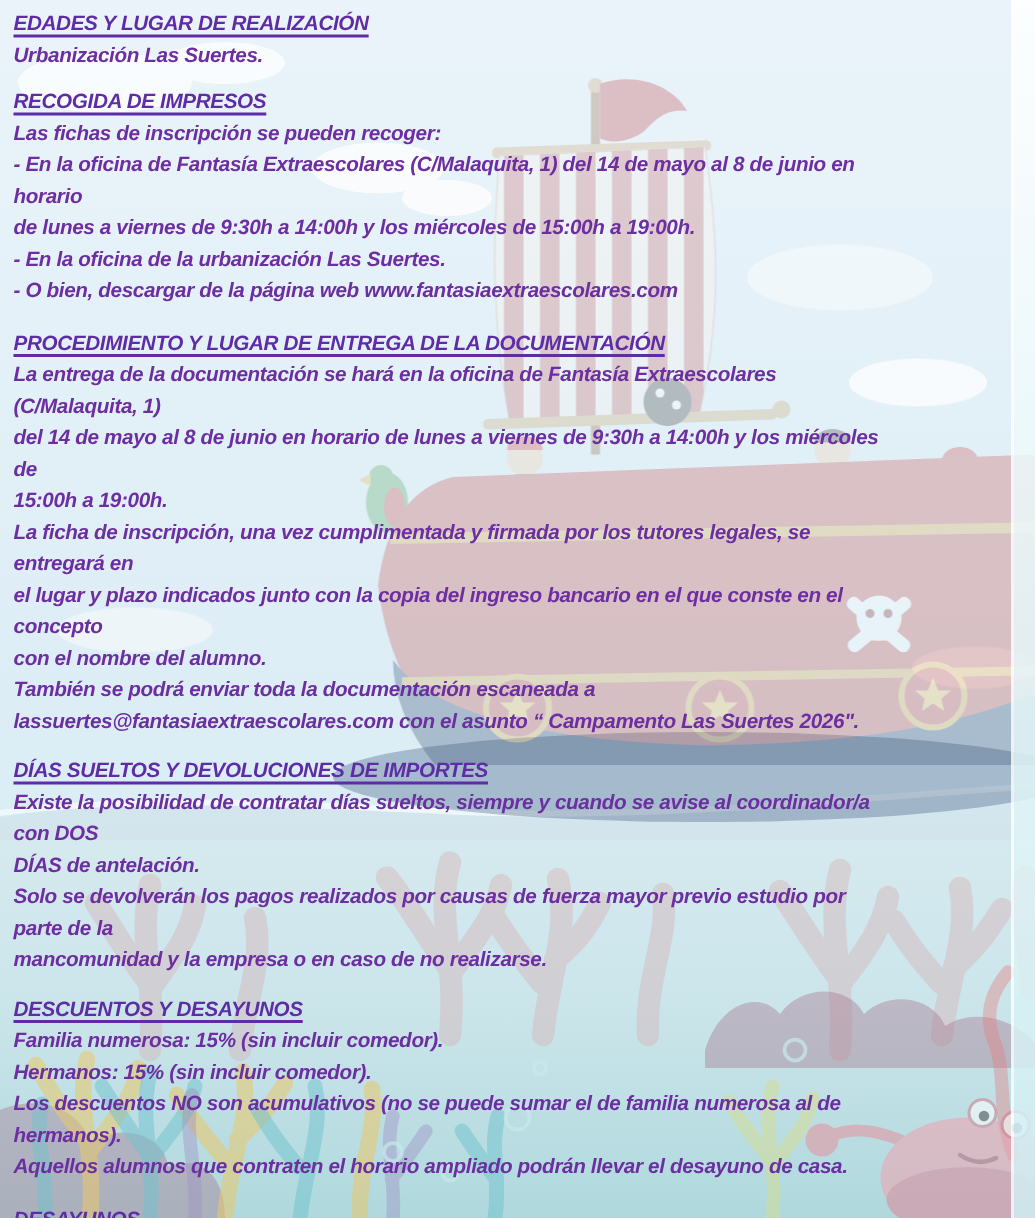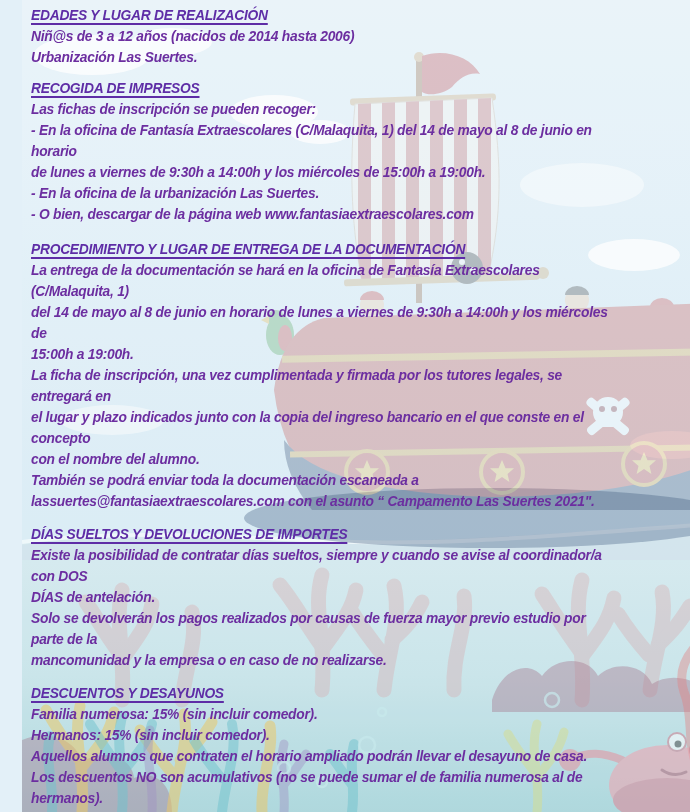--- a/index.html
+++ b/index.html
@@ -1,18 +1,18 @@
 <!DOCTYPE html>
 <html><head>
 <meta charset="utf-8">
 <style>
   html,body{margin:0;padding:0;}
   body{width:690px;height:812px;overflow:hidden;position:relative;background:#e3f0f8;
        font-family:"Liberation Sans", sans-serif;}
-  .page{position:absolute;inset:0;width:592px;height:812px;margin-left:22px;}
+  .page{position:absolute;inset:0;width:592px;height:812px;}
   .bg{position:absolute;inset:0;z-index:0;}
   .bg svg{display:block;}
   .content{position:absolute;z-index:2;top:5px;left:9px;right:2px;
            color:#6c2ea0;font-weight:bold;font-style:italic;
            font-size:13.8px;line-height:21px;letter-spacing:-0.25px;}
   section{margin:0;}
   .sec-1{margin-bottom:10px;}
   .sec-2{margin-bottom:14px;}
   .sec-3{margin-bottom:12px;}
   .sec-4{margin-bottom:12px;}
@@ -227,21 +227,20 @@
       </g>
 
       <rect x="0" y="0" width="690" height="812" fill="#ffffff" opacity="0.14"></rect>
     </svg>
   </div>
 
   <div class="content">
 
     <section class="sec-1">
       <div><span class="heading">EDADES Y LUGAR DE REALIZACIÓN</span></div>
-      <p>Niñ@s de 3 a 12 años (nacidos de 2014 hasta 2006)</p>
       <p>Urbanización Las Suertes.</p>
     </section>
 
     <section class="sec-2">
       <div><span class="heading">RECOGIDA DE IMPRESOS</span></div>
       <p>Las fichas de inscripción se pueden recoger:</p>
       <p>- En la oficina de Fantasía Extraescolares (C/Malaquita, 1) del 14 de mayo al 8 de junio en horario
 de lunes a viernes de 9:30h a 14:00h y los miércoles de 15:00h a 19:00h.</p>
       <p>- En la oficina de la urbanización Las Suertes.</p>
       <p>- O bien, descargar de la página web www.fantasiaextraescolares.com</p>
@@ -249,37 +248,37 @@
 
     <section class="sec-3">
       <div><span class="heading">PROCEDIMIENTO Y LUGAR DE ENTREGA DE LA DOCUMENTACIÓN</span></div>
       <p>La entrega de la documentación se hará en la oficina de Fantasía Extraescolares (C/Malaquita, 1)
 del 14 de mayo al 8 de junio en horario de lunes a viernes de 9:30h a 14:00h y los miércoles de
 15:00h a 19:00h.</p>
       <p>La ficha de inscripción, una vez cumplimentada y firmada por los tutores legales, se entregará en
 el lugar y plazo indicados junto con la copia del ingreso bancario en el que conste en el concepto
 con el nombre del alumno.</p>
       <p>También se podrá enviar toda la documentación escaneada a
-lassuertes@fantasiaextraescolares.com con el asunto “ Campamento Las Suertes 2021".</p>
+lassuertes@fantasiaextraescolares.com con el asunto “ Campamento Las Suertes 2026".</p>
     </section>
 
     <section class="sec-4">
       <div><span class="heading">DÍAS SUELTOS Y DEVOLUCIONES DE IMPORTES</span></div>
       <p>Existe la posibilidad de contratar días sueltos, siempre y cuando se avise al coordinador/a con DOS
 DÍAS de antelación.</p>
       <p>Solo se devolverán los pagos realizados por causas de fuerza mayor previo estudio por parte de la
 mancomunidad y la empresa o en caso de no realizarse.</p>
     </section>
 
     <section class="sec-5">
       <div><span class="heading">DESCUENTOS Y DESAYUNOS</span></div>
       <p>Familia numerosa: 15% (sin incluir comedor).</p>
       <p>Hermanos: 15% (sin incluir comedor).</p>
+      <p>Los descuentos NO son acumulativos (no se puede sumar el de familia numerosa al de hermanos).</p>
       <p>Aquellos alumnos que contraten el horario ampliado podrán llevar el desayuno de casa.</p>
-      <p>Los descuentos NO son acumulativos (no se puede sumar el de familia numerosa al de hermanos).</p>
     </section>
 
 
     <section class="sec-7">
       <div><span class="heading">DESAYUNOS</span></div>
       <p> Mancomunidad de vecinos “Las Suertes”</p>
     </section>
 
   </div>
 </div>

